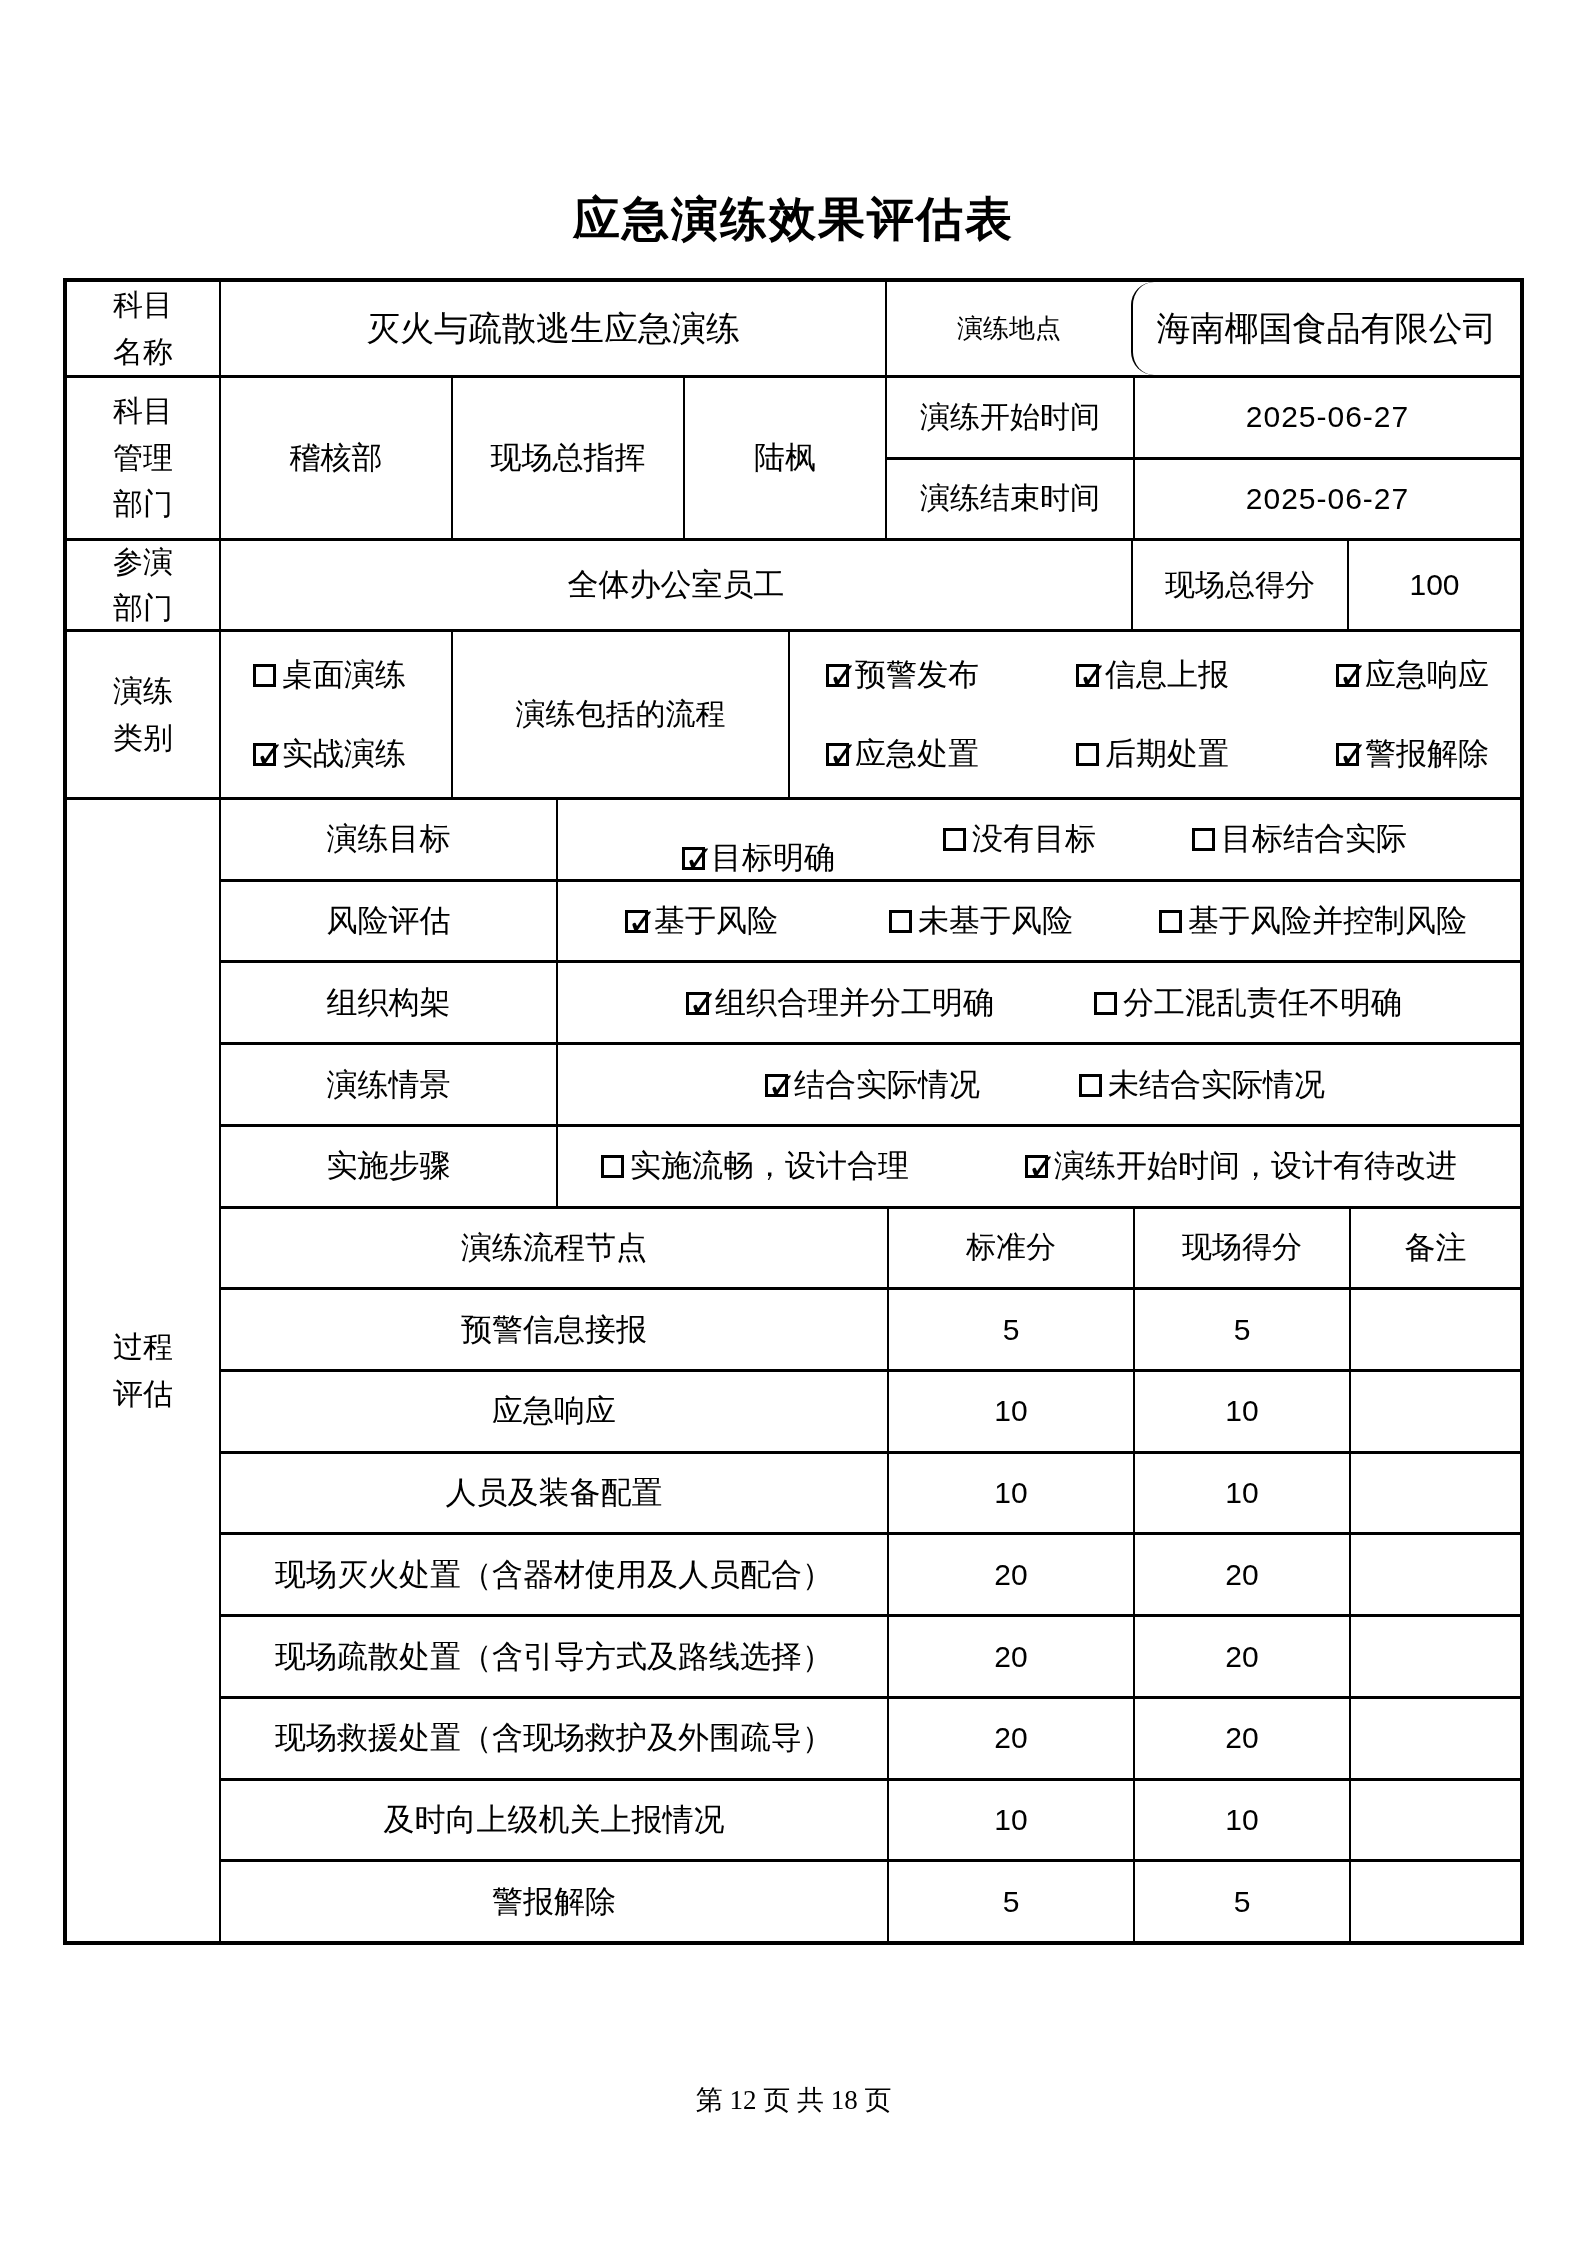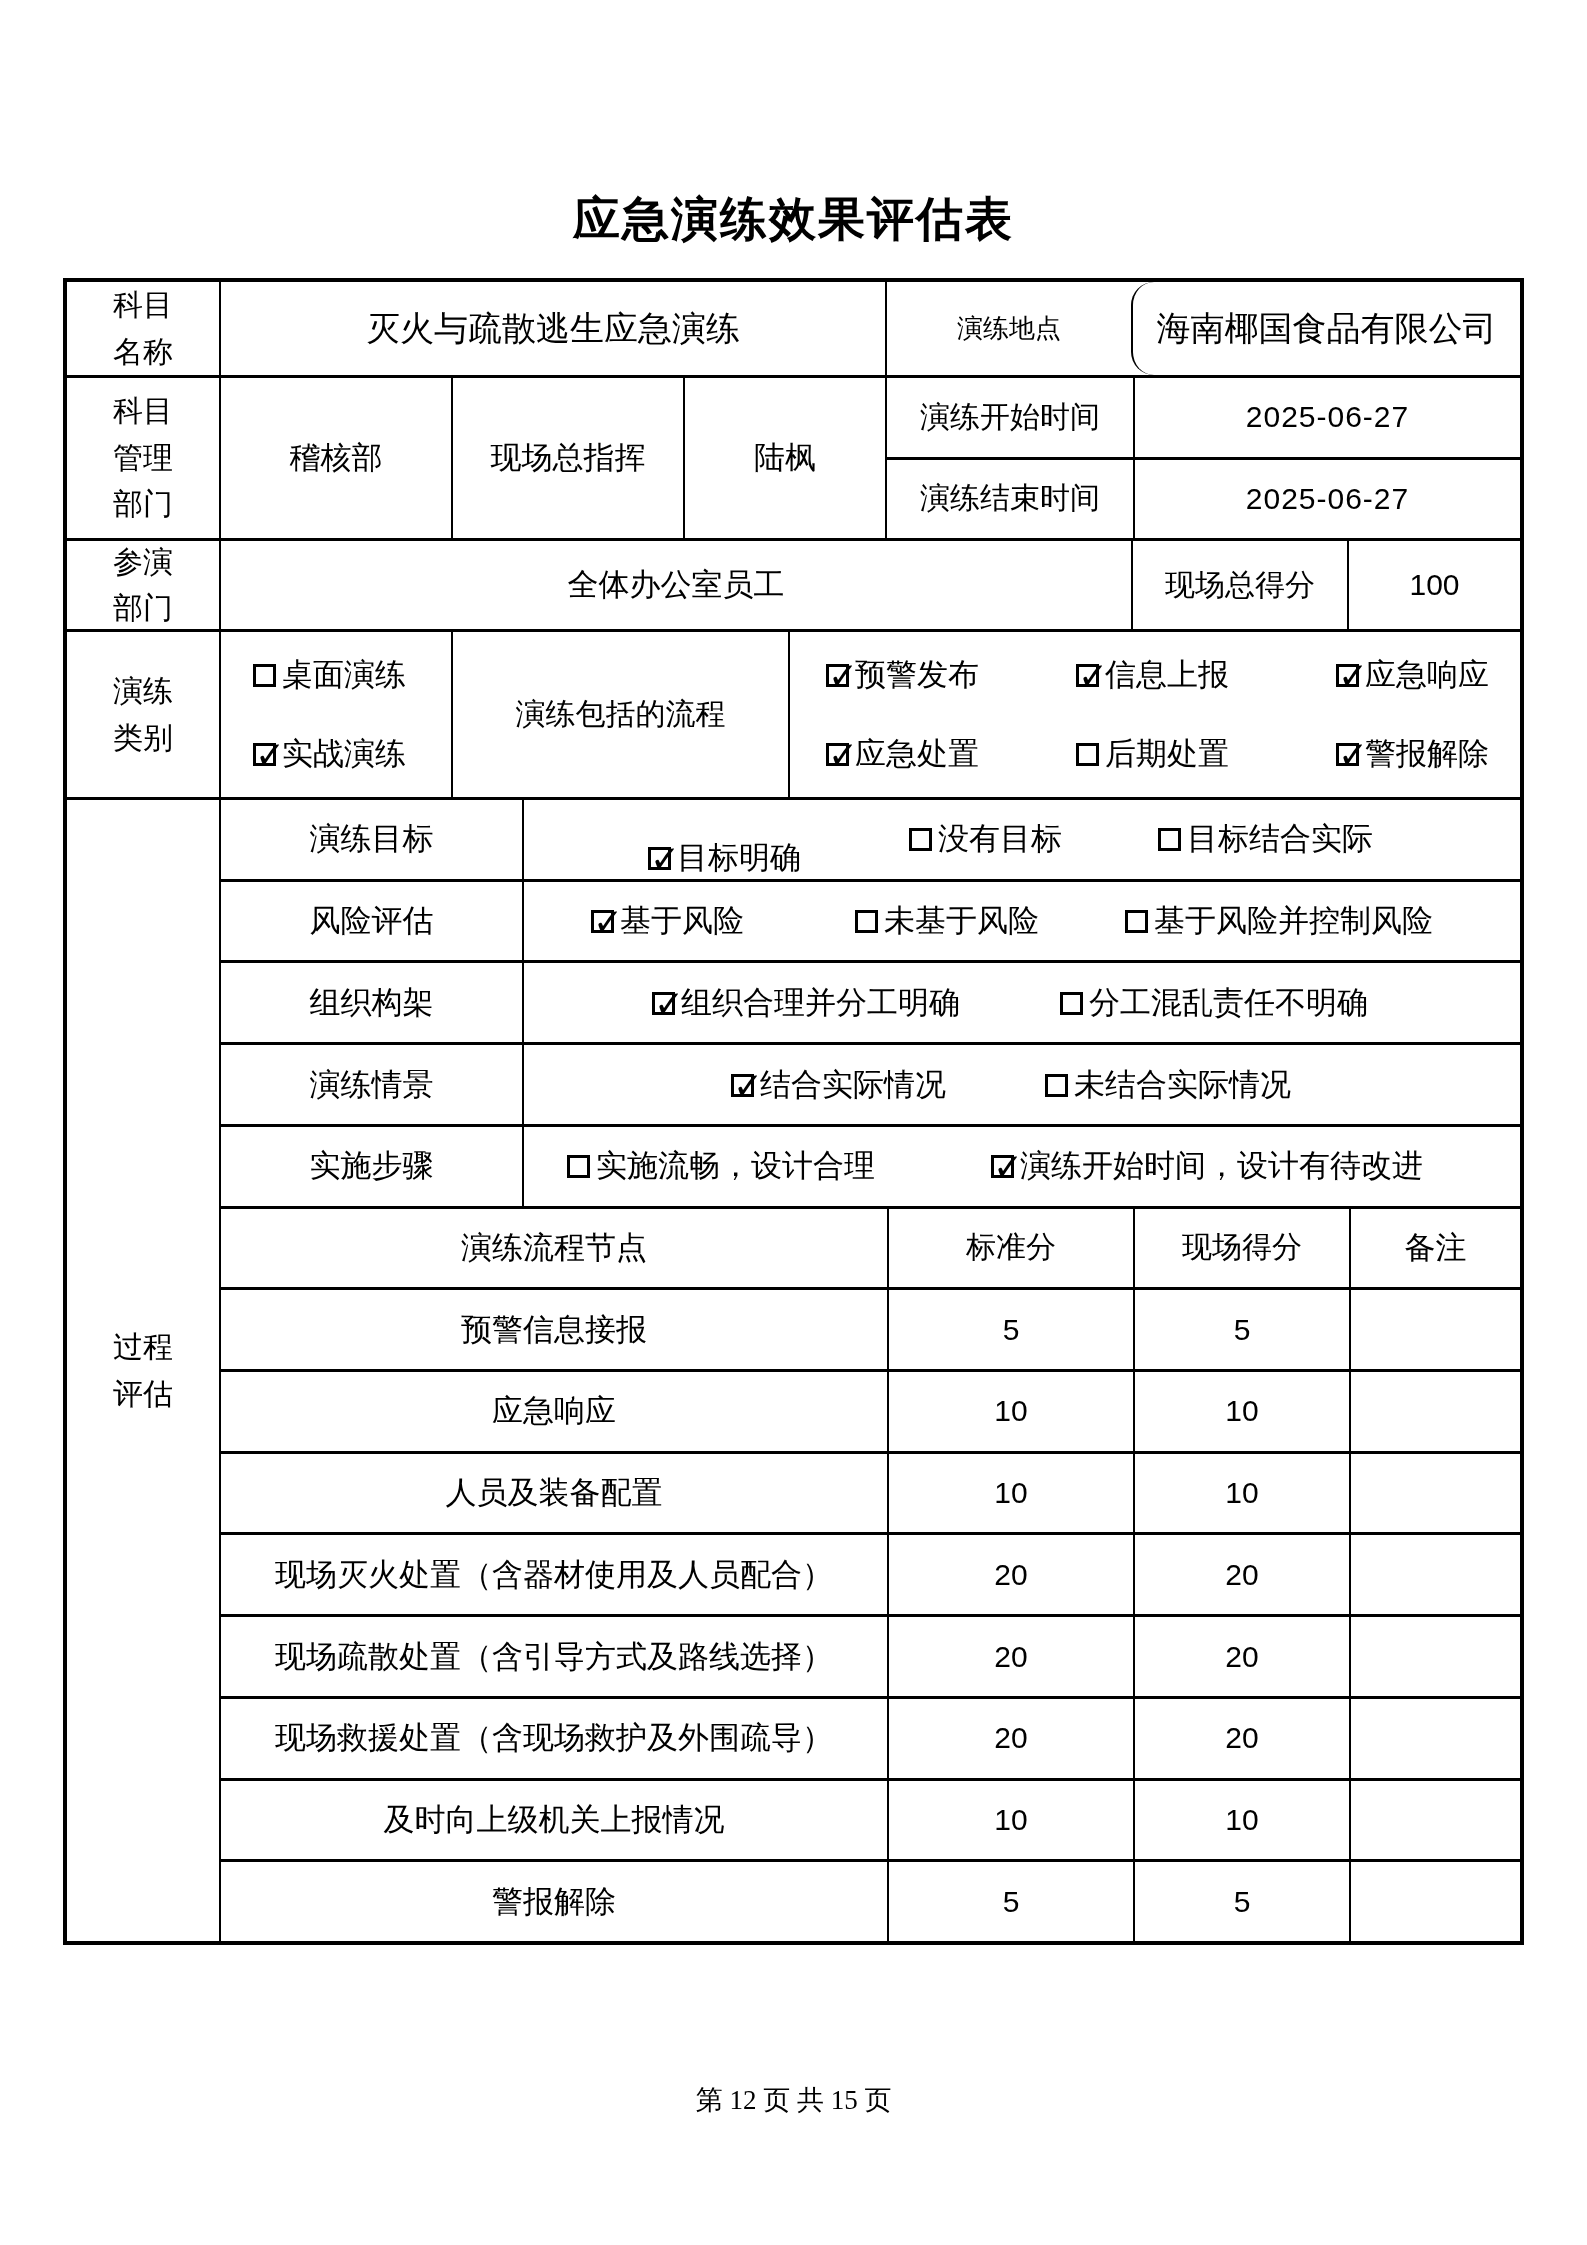--- a/index.html
+++ b/index.html
@@ -64,21 +64,21 @@
   .fo3 { left:36px; top:74%; }
   .fo4 { left:286px; top:74%; }
   .fo5 { left:546px; top:74%; }
 
   
   .mega { flex:1; display:flex; }
   .mega-left { width:152px; }
   .mega-right { flex:1; display:flex; flex-direction:column; border-left:2px solid #000; box-sizing:border-box; }
   .mrow { flex:1; display:flex; border-top:3px solid #000; min-height:0; }
   .mrow.first { border-top:none; }
-  .eval-label { width:301px;align-items:center; }
+  .eval-label { width:335px;align-items:center; }
   .eval-opts { flex:1; position:relative; }
   .evr0 .o0 { left:124px; top:50%;margin-top:19px; } .evr0 .o1 { left:385px; top:50%; } .evr0 .o2 { left:634px; top:50%; }
   .evr1 .o0 { left:67px;  top:50%; } .evr1 .o1 { left:331px; top:50%; } .evr1 .o2 { left:601px; top:50%; }
   .evr2 .o0 { left:128px; top:50%; } .evr2 .o1 { left:536px; top:50%; }
   .evr3 .o0 { left:207px; top:50%; } .evr3 .o1 { left:521px; top:50%; }
   .evr4 .o0 { left:43px;  top:50%; } .evr4 .o1 { left:467px; top:50%; }
 
   
   .col-node { width:666px; }
   .col-std  { width:246px; font-size:30px; }
@@ -370,15 +370,15 @@
           <div class="cell col-rmk">
               <span></span>
             </div>
         </div>
 
       </div>
     </div>
 
   </div>
 
-  <div class="footer">第 12 页 共 15 页</div>
+  <div class="footer">第 12 页 共 18 页</div>
 
 </div>
 
 </body></html>

